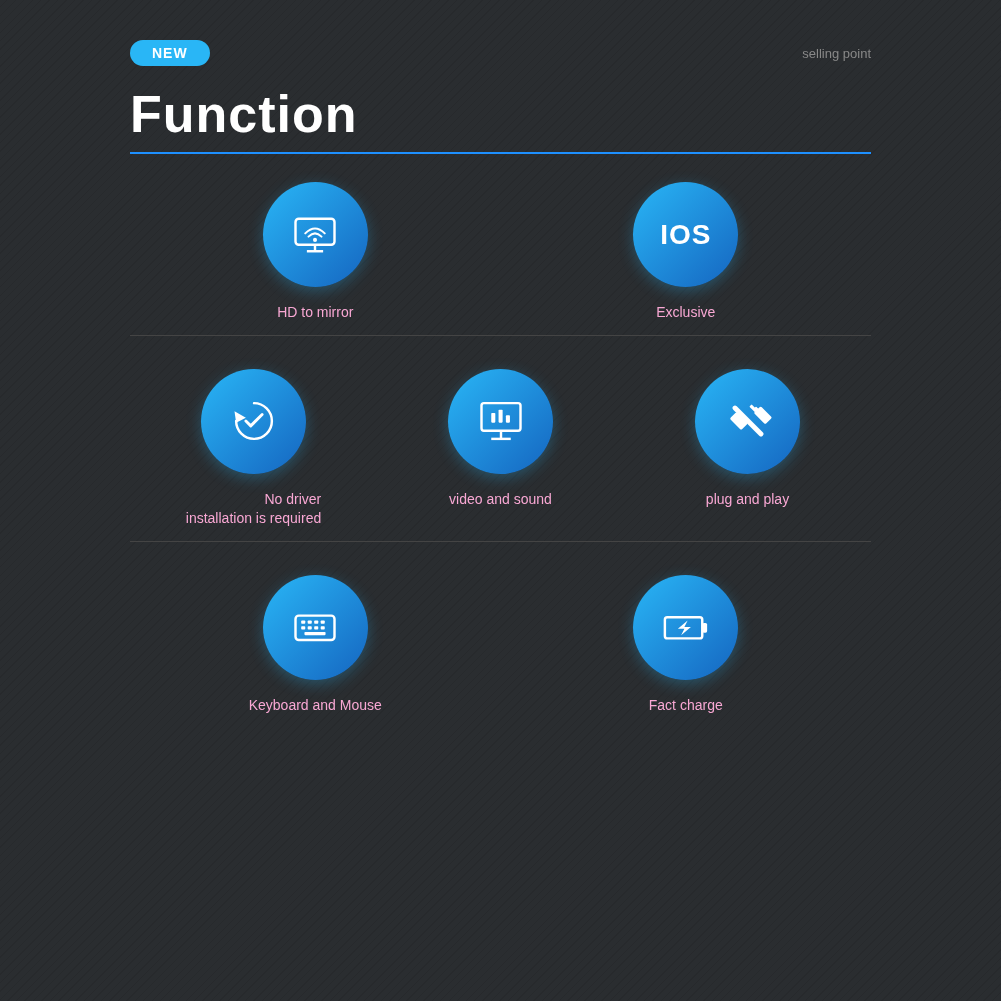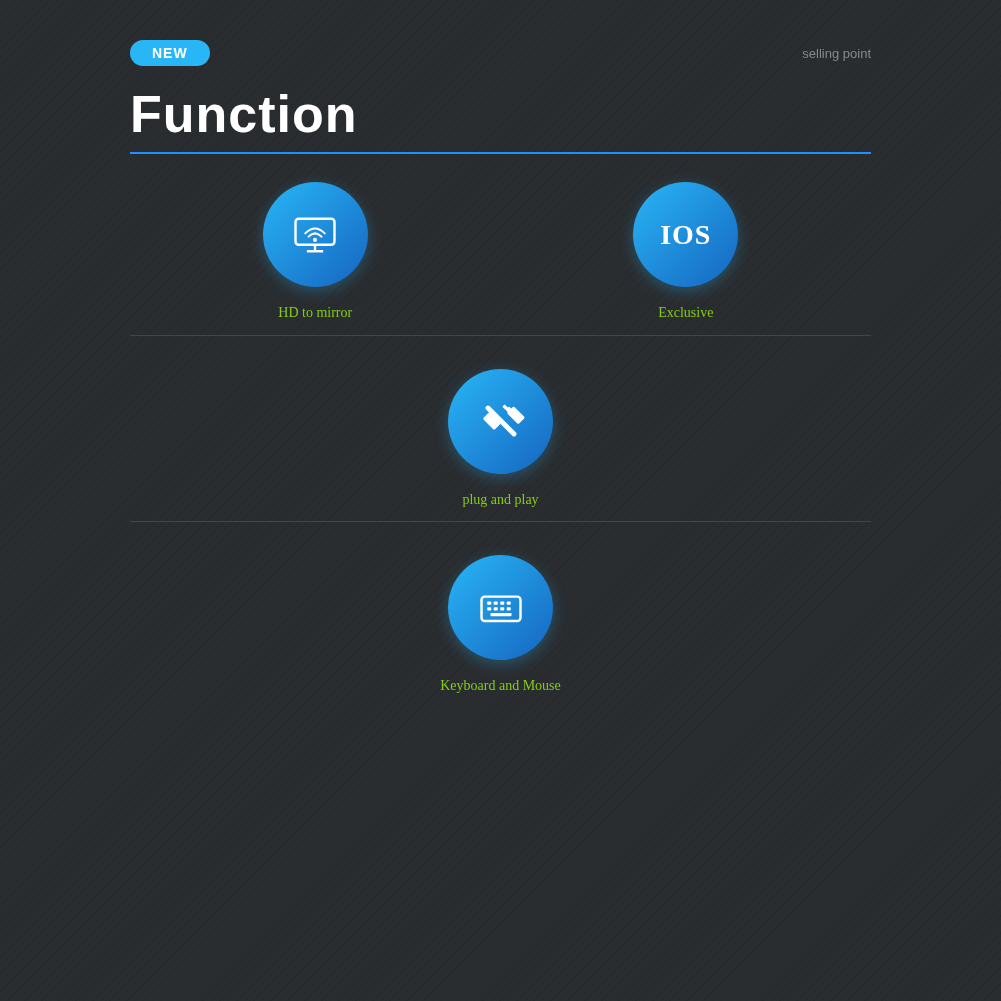--- a/index.html
+++ b/index.html
@@ -79,21 +79,20 @@
       justify-content: space-around;
       align-items: flex-start;
       margin-bottom: 12px;
     }
 
     .feature-item {
       display: flex;
       flex-direction: column;
       align-items: center;
       width: 180px;
-      font-family: Liberation Serif, serif;
     }
 
     .icon-circle {
       width: 105px;
       height: 105px;
       border-radius: 50%;
       background: linear-gradient(135deg, #29b6f6 0%, #1565c0 100%);
       display: flex;
       align-items: center;
       justify-content: center;
@@ -108,21 +107,21 @@
     }
 
     .icon-circle .ios-text {
       color: white;
       font-size: 28px;
       font-weight: bold;
       letter-spacing: 1px;
     }
 
     .feature-label {
-      color: #84cc16;
+      color: #f9a8d4;
       font-size: 14px;
       text-align: right;
       line-height: 1.4;
     }
 
     .row-group {
       margin-bottom: 5px;
     }
   </style>
 </head>
@@ -164,21 +163,47 @@
       </div>
 
 
     </div>
     <hr class="section-divider">
   </div>
 
   <div class="row-group">
     <div class="features-grid">
 
-
+      <div class="feature-item">
+        <div class="icon-circle">
+          <svg viewBox="0 0 64 64">
+
+            <path d="M32 10 A22 22 0 1 1 10 32" fill="none" stroke="white" stroke-width="3" stroke-linecap="round"></path>
+            <polygon points="8,20 10,34 22,28" fill="white"></polygon>
+            <path d="M22 32 L28 38 L42 24" fill="none" stroke="white" stroke-width="3.5" stroke-linecap="round" stroke-linejoin="round"></path>
+          </svg>
+        </div>
+        <div class="feature-label">No driver<br>installation is required</div>
+      </div>
+
+      <div class="feature-item">
+        <div class="icon-circle">
+          <svg viewBox="0 0 64 64">
+
+            <rect x="8" y="10" width="48" height="34" rx="3" ry="3" fill="none" stroke="white" stroke-width="3"></rect>
+            <path d="M32 44 L32 54" stroke="white" stroke-width="3"></path>
+            <path d="M20 54 L44 54" stroke="white" stroke-width="3"></path>
+
+            <rect x="20" y="22" width="5" height="12" rx="1" fill="white"></rect>
+            <rect x="29" y="18" width="5" height="16" rx="1" fill="white"></rect>
+            <rect x="38" y="25" width="5" height="9" rx="1" fill="white"></rect>
+          </svg>
+        </div>
+        <div class="feature-label">video and sound</div>
+      </div>
 
       <div class="feature-item">
         <div class="icon-circle">
           <svg viewBox="0 0 64 64">
 
             <rect x="30" y="8" width="20" height="12" rx="2" fill="white" transform="rotate(45 32 32)"></rect>
             <rect x="14" y="34" width="20" height="12" rx="2" fill="white" transform="rotate(45 32 32)"></rect>
             <line x1="16" y1="16" x2="48" y2="48" stroke="white" stroke-width="6" stroke-linecap="round"></line>
 
             <rect x="36" y="10" width="4" height="10" rx="1" fill="white" transform="rotate(-45 40 15)"></rect>
@@ -211,17 +236,29 @@
             <rect x="23" y="31" width="5" height="4" rx="1" fill="white"></rect>
             <rect x="31" y="31" width="5" height="4" rx="1" fill="white"></rect>
             <rect x="39" y="31" width="5" height="4" rx="1" fill="white"></rect>
 
             <rect x="19" y="38" width="26" height="4" rx="1" fill="white"></rect>
           </svg>
         </div>
         <div class="feature-label">Keyboard and Mouse</div>
       </div>
 
+      <div class="feature-item">
+        <div class="icon-circle">
+          <svg viewBox="0 0 64 64">
+
+            <rect x="6" y="20" width="46" height="26" rx="3" fill="none" stroke="white" stroke-width="3"></rect>
+            <rect x="52" y="27" width="6" height="12" rx="2" fill="white"></rect>
+
+            <polygon points="34,24 22,34 30,34 26,42 38,32 30,32" fill="white"></polygon>
+          </svg>
+        </div>
+        <div class="feature-label">Fact charge</div>
+      </div>
 
     </div>
   </div>
 
 </div>
 
 </body></html>

